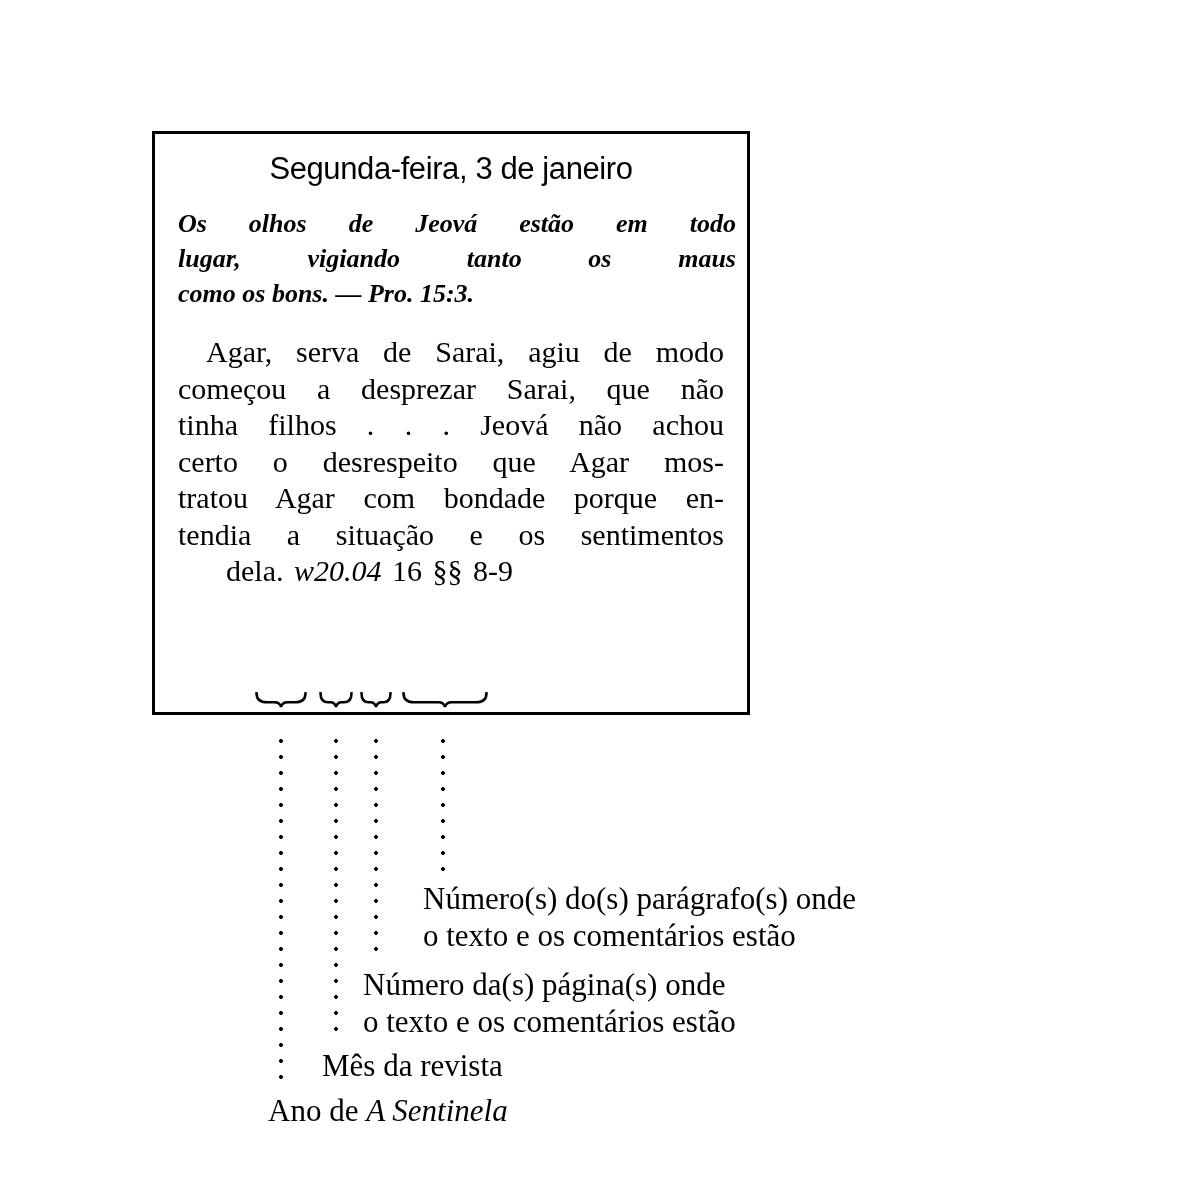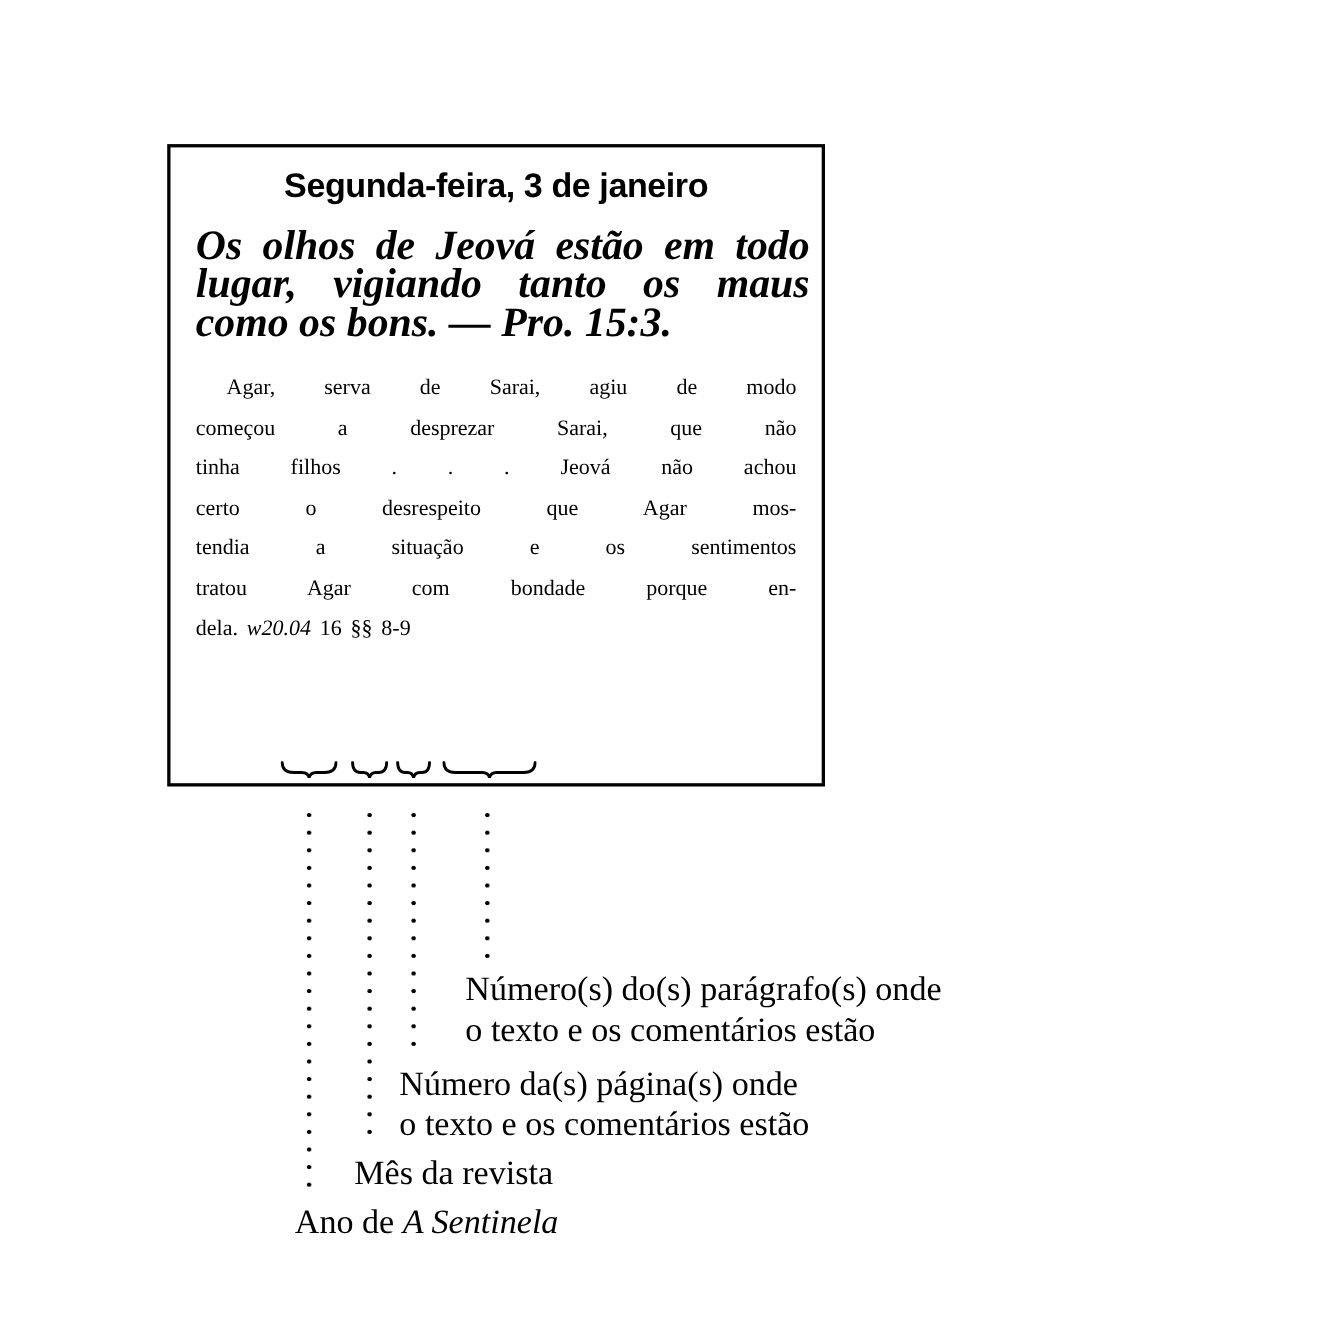--- a/index.html
+++ b/index.html
@@ -28,59 +28,60 @@
     box-sizing: border-box;
     background: #ffffff;
   }
   .card-title {
     position: absolute;
     left: 0;
     right: 0;
     top: 17px;
     text-align: center;
     font-family: "Liberation Sans", sans-serif;
-    font-weight: bold;
+    font-weight: normal;
     font-size: 31px;
     letter-spacing: -0.4px;
   }
   .scripture {
     position: absolute;
     left: 23px;
     right: 11px;
     top: 72px;
-    font-size: 38px;
+    font-size: 26px;
     line-height: 35px;
     font-style: italic;
     font-weight: bold;
   }
   .scripture .jline {
     text-align: justify;
     text-align-last: justify;
   }
   .scripture .cline {
     font-style: italic;
   }
   .body-text {
     position: absolute;
     left: 23px;
     right: 23px;
     top: 200px;
-    font-size: 20px;
+    font-size: 30px;
     line-height: 36.5px;
   }
   .body-text .jline {
     text-align: justify;
     text-align-last: justify;
   }
   .body-text .indent {
     text-indent: 28px;
   }
   .cite-line {
     text-align: left;
     word-spacing: 3px;
+    margin-left: 48px;
   }
   .cite-ref {
     font-style: italic;
   }
 
   
   .underbrace {
     position: absolute;
     display: block;
   }
@@ -118,22 +119,22 @@
       <div class="jline">Os olhos de Jeová estão em todo</div>
       <div class="jline">lugar, vigiando tanto os maus</div>
       <div class="cline">como os bons. — Pro. 15:3.</div>
     </div>
 
     <div class="body-text">
       <div class="jline indent">Agar, serva de Sarai, agiu de modo</div>
       <div class="jline">começou a desprezar Sarai, que não</div>
       <div class="jline">tinha filhos . . . Jeová não achou</div>
       <div class="jline">certo o desrespeito que Agar mos-</div>
+      <div class="jline">tratou Agar com bondade porque en-</div>
       <div class="jline">tendia a situação e os sentimentos</div>
-      <div class="jline">tratou Agar com bondade porque en-</div>
       <div class="cite-line">
         <span>dela.</span>
         <span class="cite-ref"><span>w20</span><span>.</span><span>04</span></span>
         <span>16</span>
         <span>§§ 8-9</span>
       </div>
     </div>
   </div>
 
   <svg class="underbrace" style="left:255px; top:692px;" width="52" height="17" viewBox="0 0 52 17">

